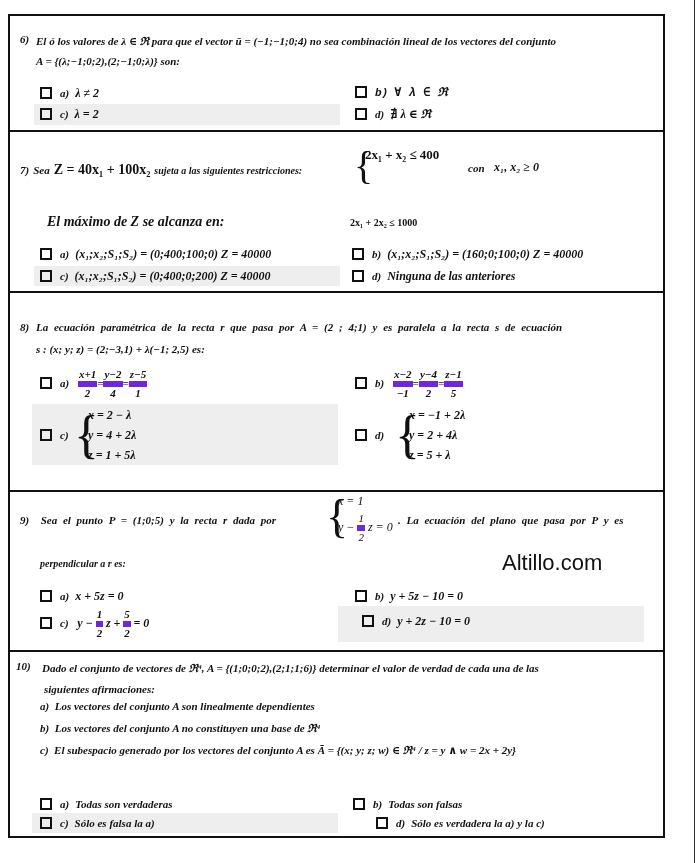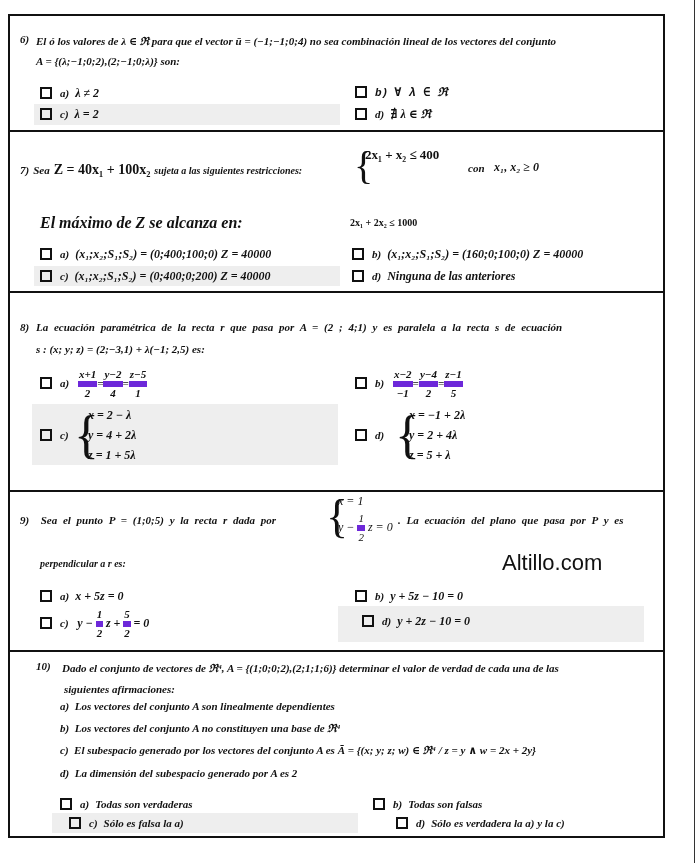--- a/index.html
+++ b/index.html
@@ -59,21 +59,21 @@
       <span class="it">Sea</span>
       <span class="big">Z = 40x₁ + 100x₂</span>
       <span class="it" style="font-size:10px;">sujeta a las siguientes restricciones:</span>
     </div>
     <div class="abs brace" style="left:344px;top:14px;">{</div>
     <div class="abs big" style="left:355px;top:15px;font-size:13px;">2x₁ +  x₂ ≤ 400</div>
     <div class="abs big" style="left:340px;top:38px;font-size:10px;margin-top:47px;">2x₁ + 2x₂ ≤ 1000</div>
     <div class="abs it" style="left:458px;top:30px;text-align:center;">con</div>
     <div class="abs m" style="left:484px;top:28px;">x₁, x₂ ≥ 0</div>
 
-    <div class="abs it" style="left:30px;top:82px;font-size:16px;">El máximo de Z se alcanza en:</div>
+    <div class="abs it" style="left:37px;top:82px;font-size:14px;">El máximo de Z se alcanza en:</div>
 
     <div class="hl" style="left:24px;top:134px;width:306px;height:20px;"></div>
 
     <div class="opt" style="left:30px;top:112px;">
       <span class="cb"></span><span class="lbl">a)</span><span class="val">(x₁;x₂;S₁;S₂) = (0;400;100;0)  Z = 40000</span>
     </div>
     <div class="opt" style="left:342px;top:112px;">
       <span class="cb"></span><span class="lbl">b)</span><span class="val">(x₁;x₂;S₁;S₂) = (160;0;100;0)  Z = 40000</span>
     </div>
     <div class="opt" style="left:30px;top:134px;">
@@ -149,39 +149,38 @@
       <span class="frac"><span class="n">1</span><span class="d">2</span></span>
       <span class="val">z +</span>
       <span class="frac"><span class="n">5</span><span class="d">2</span></span>
       <span class="val">= 0</span>
     </div>
     <div class="opt" style="left:352px;top:119px;">
       <span class="cb"></span><span class="lbl">d)</span><span class="val">y + 2z − 10 = 0</span>
     </div>
   </div>
 
-  <div class="sec" style="top:636px;height:184px;margin-left:20px;">
+  <div class="sec" style="top:636px;height:184px;">
     <div class="abs it" style="left:6px;top:8px;">10)</div>
     <div class="abs it" style="left:32px;top:8px;">Dado el conjunto de vectores de  ℜ⁴,  A = {(1;0;0;2),(2;1;1;6)}  determinar el valor de verdad de cada una de las</div>
     <div class="abs it" style="left:34px;top:31px;">siguientes afirmaciones:</div>
 
     <div class="abs it" style="left:30px;top:48px;"><span>a)</span>&nbsp;&nbsp;<span>Los vectores del conjunto A son linealmente dependientes</span></div>
     <div class="abs it" style="left:30px;top:68px;"><span>b)</span>&nbsp;&nbsp;<span>Los vectores del conjunto A no constituyen una base de ℜ⁴</span></div>
     <div class="abs it" style="left:30px;top:90px;"><span>c)</span>&nbsp;&nbsp;<span>El subespacio generado por los vectores del conjunto A es Ā = {(x; y; z; w) ∈ ℜ⁴ / z = y ∧ w = 2x + 2y}</span></div>
-    <div class="abs it" style="left:30px;top:115px;"><span>d)</span>&nbsp;&nbsp;<span>La dimensión del subespacio generado por A es 2</span></div>
 
     <div class="hl" style="left:22px;top:161px;width:306px;height:20px;"></div>
 
     <div class="opt" style="left:30px;top:143px;height:18px;line-height:18px;">
       <span class="cb"></span><span class="lbl">a)</span><span>Todas son verdaderas</span>
     </div>
     <div class="opt" style="left:343px;top:143px;height:18px;line-height:18px;">
       <span class="cb"></span><span class="lbl">b)</span><span>Todas son falsas</span>
     </div>
-    <div class="opt" style="left:39px;top:162px;height:32px;line-height:18px;">
+    <div class="opt" style="left:30px;top:162px;height:32px;line-height:18px;">
       <span class="cb"></span><span class="lbl">c)</span><span>Sólo es falsa la a)</span>
     </div>
     <div class="opt" style="left:343px;top:162px;height:18px;line-height:18px;padding-left:23px;">
       <span class="cb"></span><span class="lbl">d)</span><span>Sólo es verdadera la a) y la c)</span>
     </div>
   </div>
 
 </div>
 
 </body></html>

